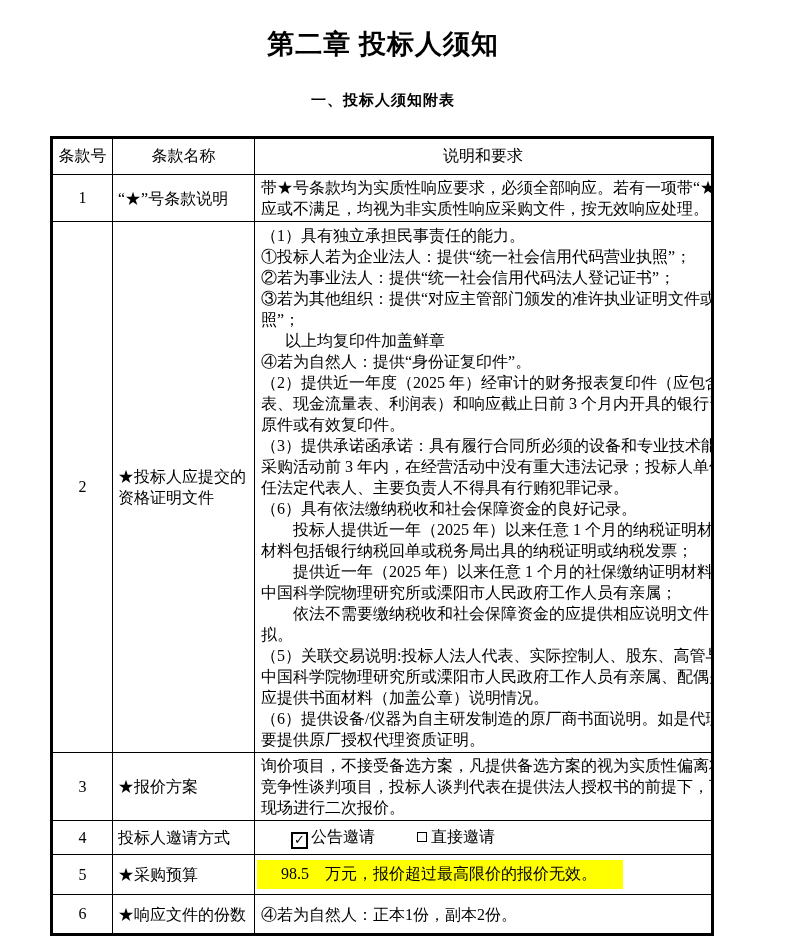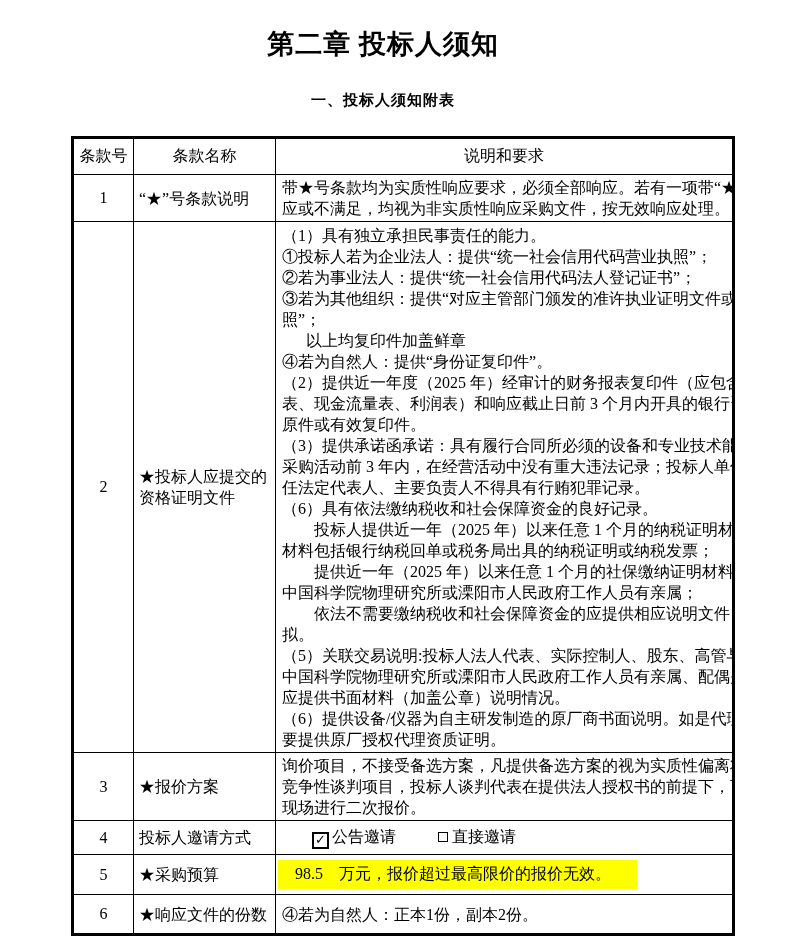--- a/index.html
+++ b/index.html
@@ -10,21 +10,21 @@
   }
   .doc-title{
     text-align:center;font-size:27px;font-weight:bold;margin:0;
     padding-top:26px;letter-spacing:1px;
   }
   .doc-subtitle{
     text-align:center;font-size:15px;font-weight:bold;margin:0;
     padding-top:29px;letter-spacing:1px;
   }
   table.main{
-    position:absolute;left:71px;top:136px;width:661px;
+    position:absolute;left:50px;top:136px;width:661px;
     border-collapse:collapse;table-layout:fixed;
     border:3px solid #000;
   }
   table.main th, table.main td{
     border:1px solid #000;font-size:16px;font-weight:normal;
     vertical-align:middle;overflow:hidden;
   }
   col.c1{width:61px;} col.c2{width:142px;} col.c3{width:458px;}
   .hdr-cell{height:33px;text-align:center;}
   .no-cell{text-align:center;}
@@ -43,21 +43,21 @@
     vertical-align:-2px;margin-right:3px;
     font-family:"DejaVu Sans",sans-serif;
   }
   .cb-box.small{
     width:8px;height:8px;border:1.5px solid #000;vertical-align:0px;
     margin-right:4px;
   }
   .opt2{margin-left:38px;}
   .hl{
     display:inline-block;background:#ffff00;
-    padding:4px 26px 4px 17px;margin-left:-4px;white-space:pre;
+    padding:4px 26px 4px 24px;margin-left:-4px;white-space:pre;
   }
 </style>
 </head>
 <body>
 
 <div class="page">
 
   <h1 class="doc-title">第二章 投标人须知</h1>
   <h2 class="doc-subtitle">一、投标人须知附表</h2>
 

